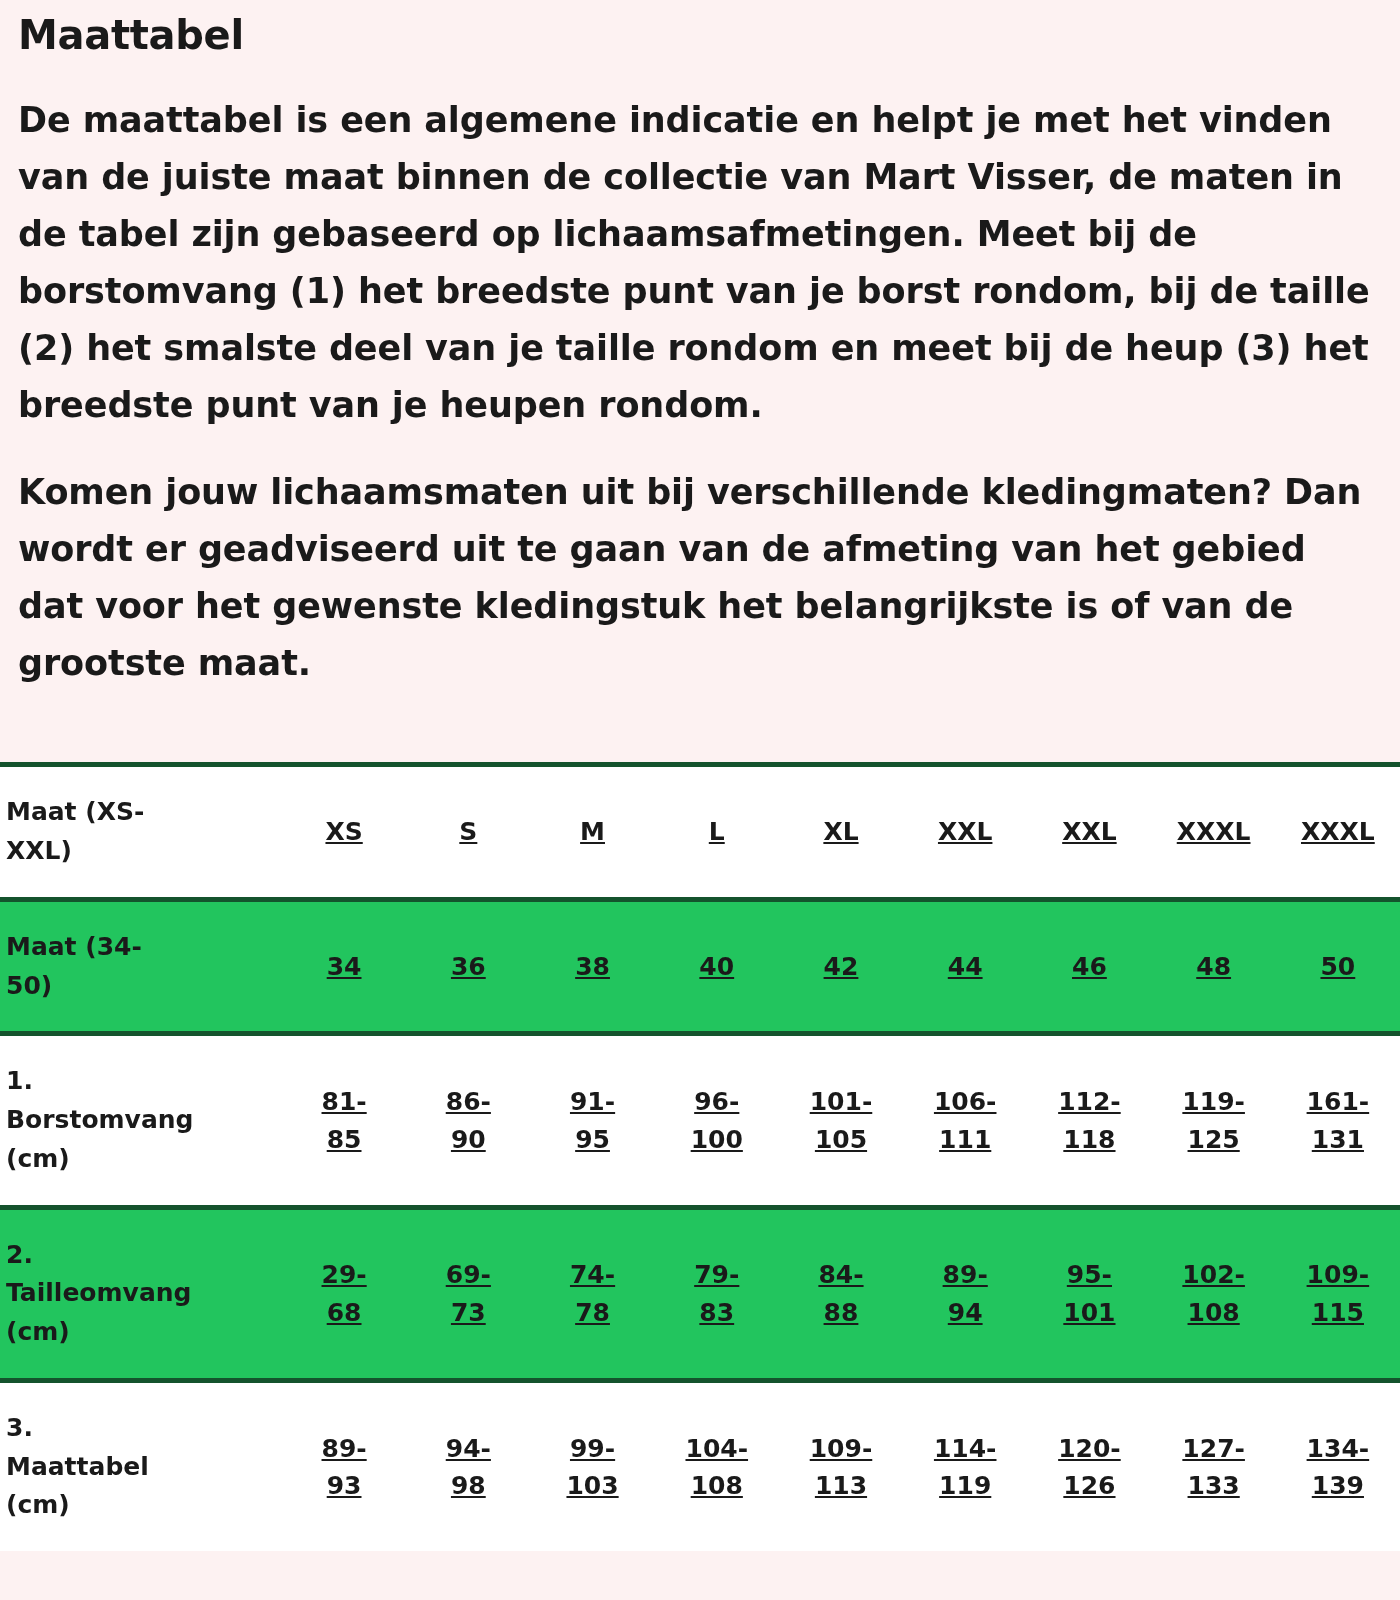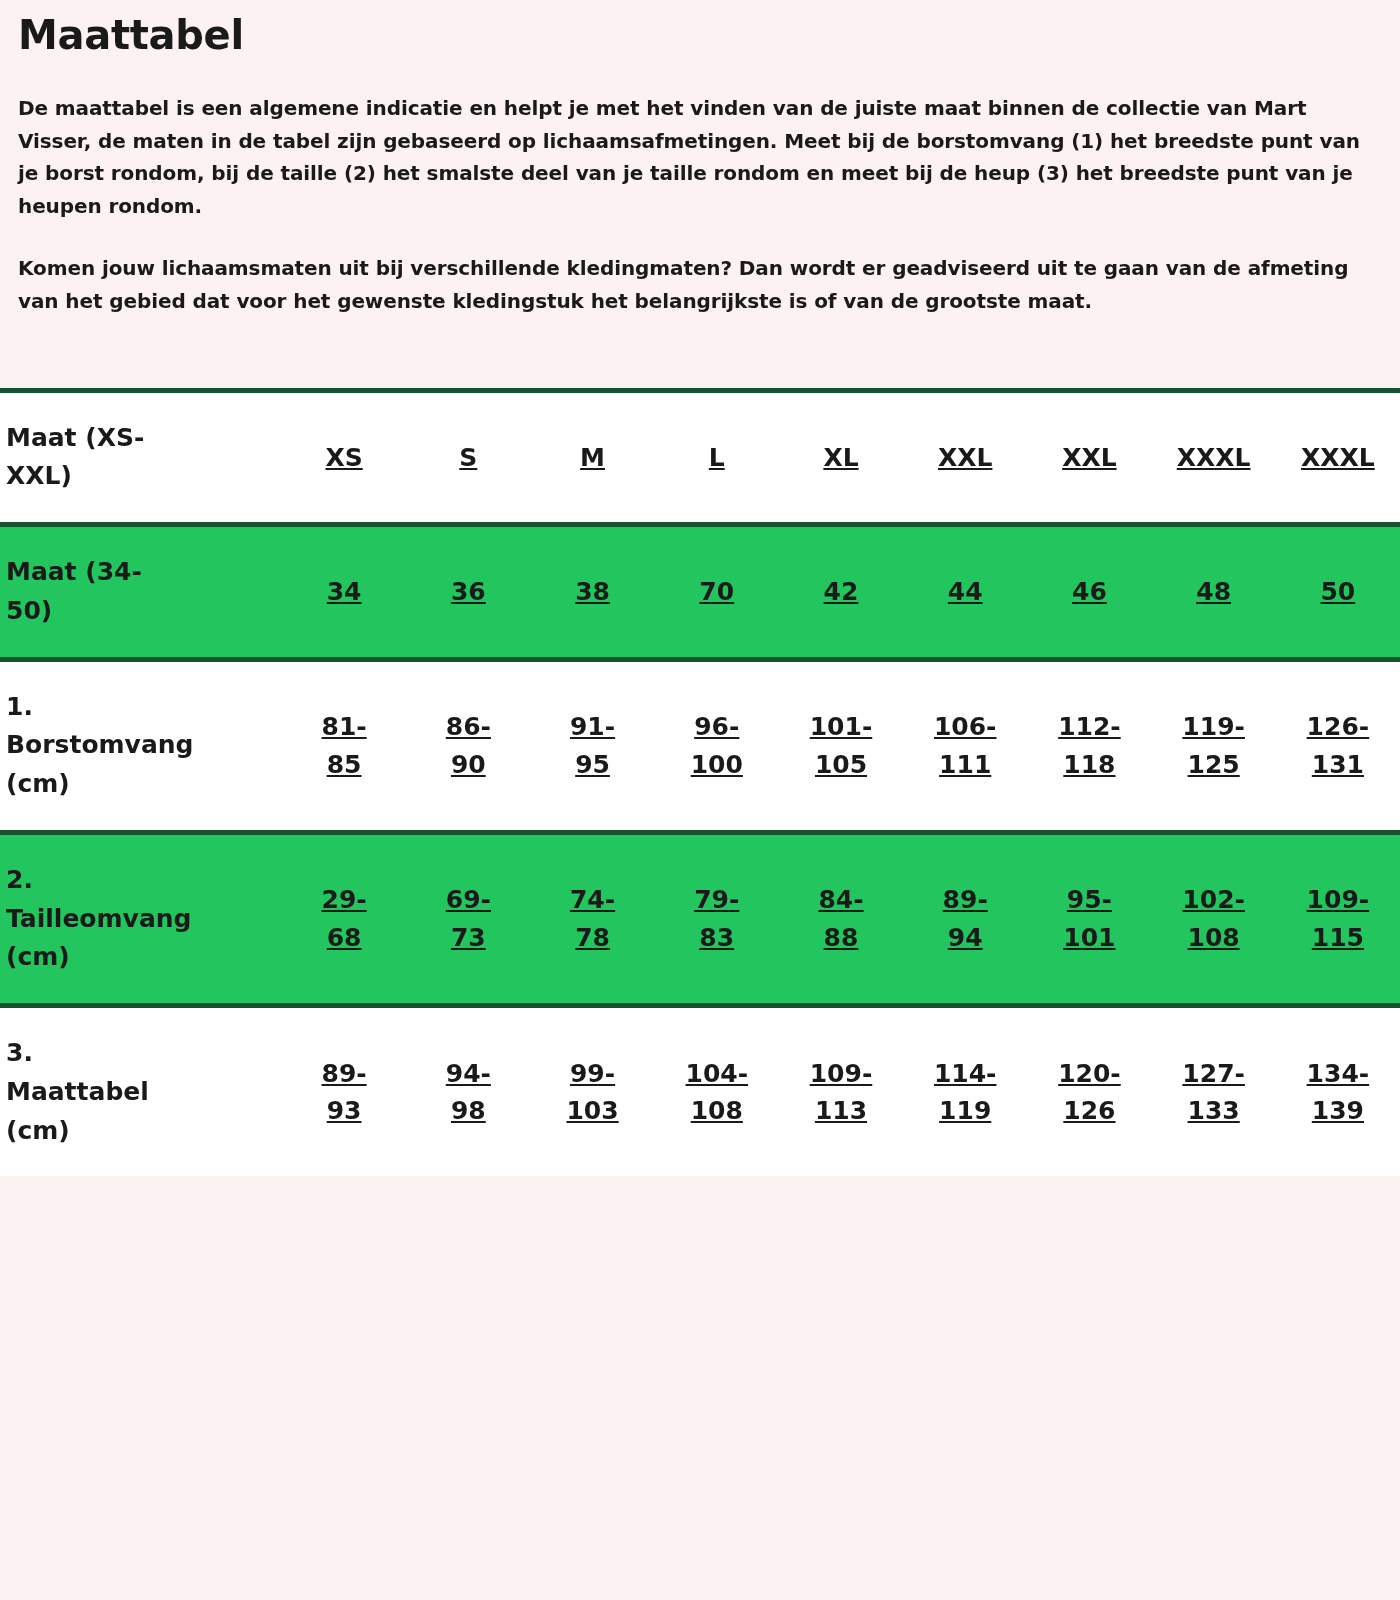--- a/index.html
+++ b/index.html
@@ -22,21 +22,21 @@
   .intro {
     padding: 12px 18px 0 18px;
   }
   h1.title {
     font-size: 40px;
     font-weight: 700;
     margin: 0 0 34px 0;
     letter-spacing: -0.3px;
   }
   p.para {
-    font-size: 20px;
+    font-size: 35px;
     line-height: 1.63;
     font-weight: 600;
     margin: 0 0 30px 0;
     max-width: 1360px;
     letter-spacing: -0.1px;
   }
   p.para:last-child {
     margin-bottom: 0;
   }
   .table-wrap {
@@ -145,21 +145,21 @@
           <td class="cell">
               <span class="cell-line">34</span>
             </td>
           <td class="cell">
               <span class="cell-line">36</span>
             </td>
           <td class="cell">
               <span class="cell-line">38</span>
             </td>
           <td class="cell">
-              <span class="cell-line">70</span>
+              <span class="cell-line">40</span>
             </td>
           <td class="cell">
               <span class="cell-line">42</span>
             </td>
           <td class="cell">
               <span class="cell-line">44</span>
             </td>
           <td class="cell">
               <span class="cell-line">46</span>
             </td>
@@ -203,21 +203,21 @@
             </td>
           <td class="cell measure">
               <span class="cell-line">112-</span>
               <span class="cell-line">118</span>
             </td>
           <td class="cell measure">
               <span class="cell-line">119-</span>
               <span class="cell-line">125</span>
             </td>
           <td class="cell measure">
-              <span class="cell-line">126-</span>
+              <span class="cell-line">161-</span>
               <span class="cell-line">131</span>
             </td>
         </tr>
 
         <tr class="row-alt">
           <th class="rowhead light">
             <span class="rh-line">2.</span>
             <span class="rh-line">Tailleomvang</span>
             <span class="rh-line">(cm)</span>
           </th>

